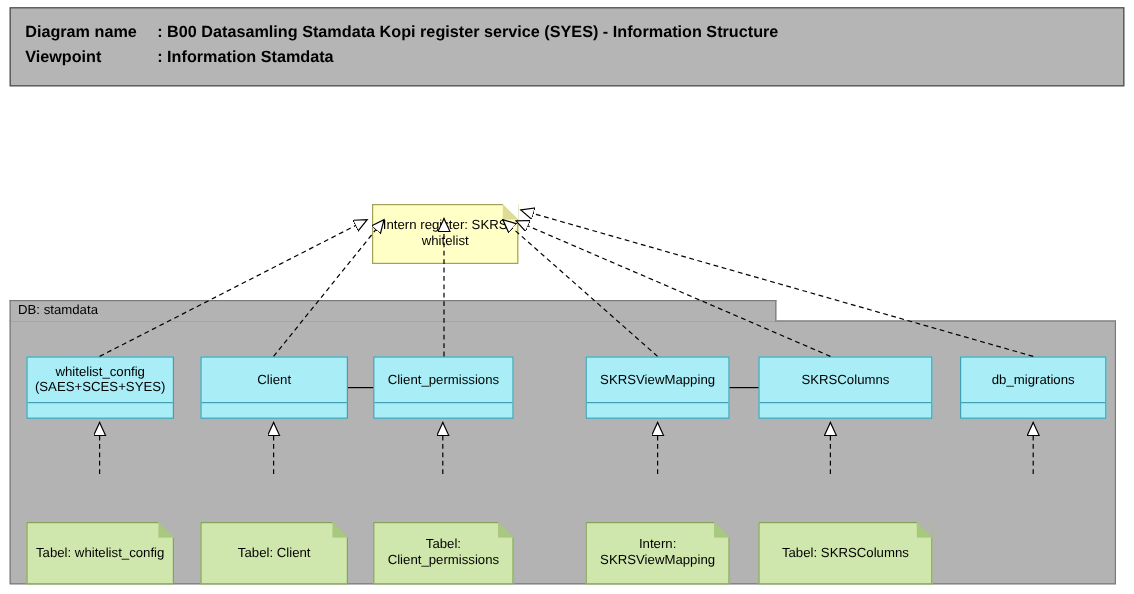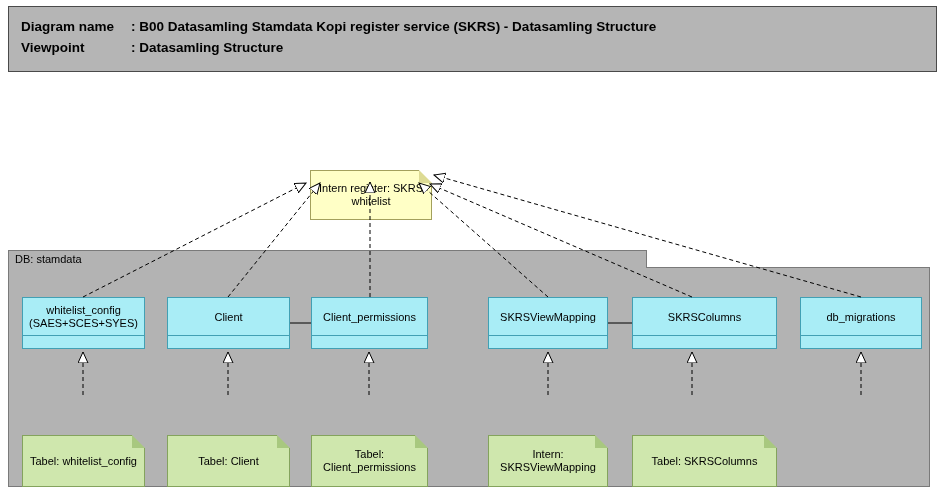--- a/index.html
+++ b/index.html
@@ -73,25 +73,25 @@
   .overlay { position:absolute; left:0; top:0; z-index:9; pointer-events:none; }
 </style>
 </head>
 <body>
 
 <div class="screen">
 
   <div class="header">
     <div class="header-row">
       <span class="header-label">Diagram name</span>
-      <span class="header-value">: B00 Datasamling Stamdata Kopi register service (SKRS) - Datasamling Structure</span>
+      <span class="header-value">: B00 Datasamling Stamdata Kopi register service (SYES) - Information Structure</span>
     </div>
     <div class="header-row">
       <span class="header-label">Viewpoint</span>
-      <span class="header-value">: Datasamling Structure</span>
+      <span class="header-value">: Information Stamdata</span>
     </div>
   </div>
 
   <div class="group-body"></div>
   <div class="group-tab">
     <span>DB: stamdata</span>
   </div>
 
   <div class="note note-yellow">
     <span>Intern register: SKRS whitelist</span>

